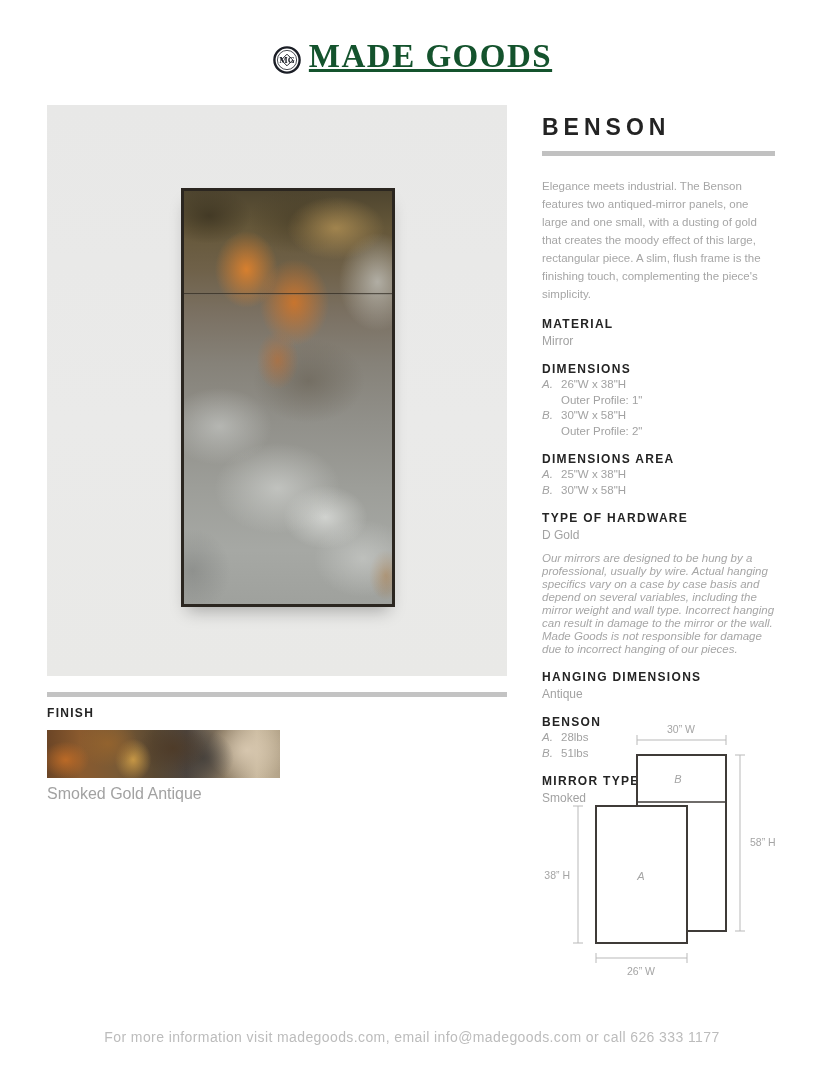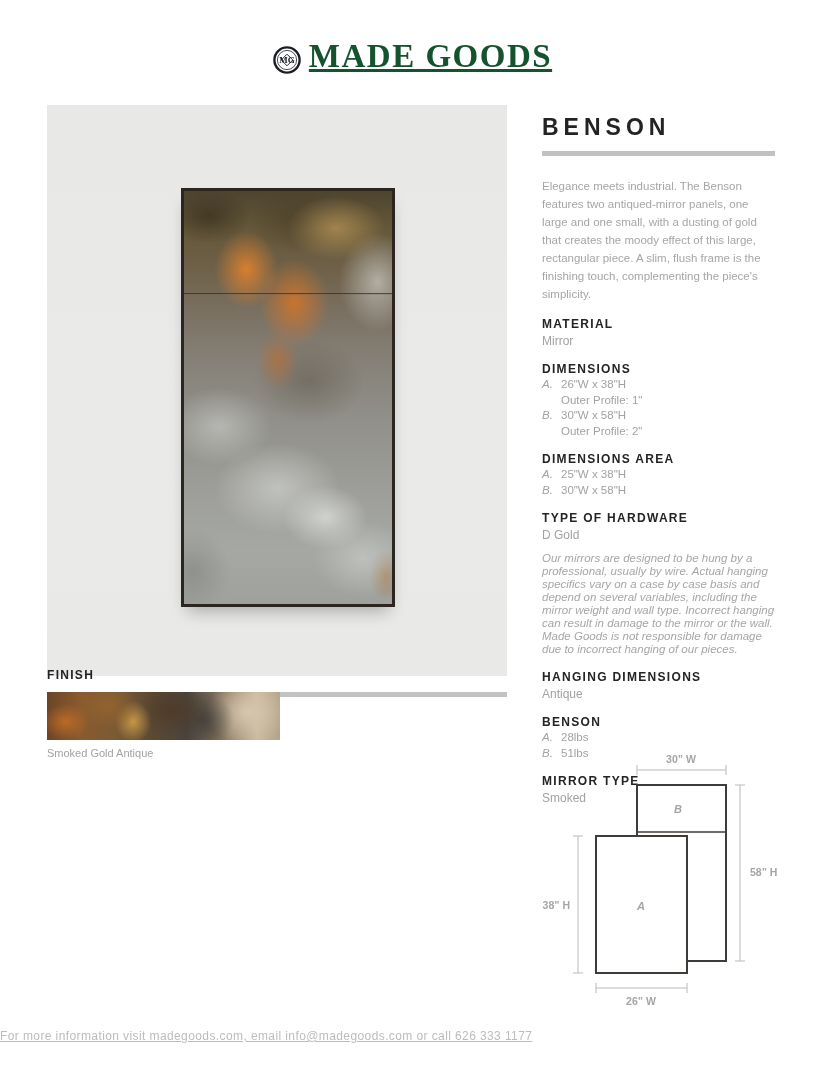--- a/index.html
+++ b/index.html
@@ -33,52 +33,52 @@
       radial-gradient(ellipse 70px 55px at 86% 89%, rgba(206,208,205,0.60), rgba(206,208,205,0) 70%),
       radial-gradient(ellipse 24px 36px at 97% 93%, rgba(164,112,54,0.60), rgba(164,112,54,0) 70%),
       radial-gradient(ellipse 55px 60px at 4% 92%,  rgba(118,120,118,0.45), rgba(118,120,118,0) 70%),
       linear-gradient(180deg,#4e452f 0%,#655739 9%,#6f6149 19%,#7b7163 30%,#868279 42%,#91908a 56%,#9d9e99 72%,#a6a8a4 87%,#9fa19d 100%);
   }
   .mirror-seam { position:absolute; left:0; right:0; top:102px; height:2px;
     background:linear-gradient(180deg, rgba(32,27,18,0.85), rgba(255,255,255,0.14)); }
 
   
   .left-divider { position:absolute; left:47px; top:692px; width:460px; height:5px; background:#c3c3c3; }
-  .finish-block { position:absolute; left:47px; top:668px; width:460px; }
+  .finish-block { position:absolute; left:47px; top:706px; width:460px; }
   .finish-heading { font-size:12px; font-weight:bold; letter-spacing:1.3px; color:#242424; }
   .swatch { margin-top:10px; width:233px; height:48px;
     background:
       radial-gradient(ellipse 34px 26px at 8% 62%,  rgba(193,108,38,0.9), rgba(193,108,38,0) 70%),
       radial-gradient(ellipse 44px 34px at 26% 28%, rgba(150,100,45,0.85), rgba(150,100,45,0) 70%),
       radial-gradient(ellipse 26px 30px at 37% 62%, rgba(213,162,72,0.85), rgba(213,162,72,0) 70%),
       radial-gradient(ellipse 50px 36px at 54% 38%, rgba(78,58,38,0.85),  rgba(78,58,38,0) 70%),
       radial-gradient(ellipse 44px 40px at 67% 58%, rgba(66,62,58,0.85),  rgba(66,62,58,0) 70%),
       radial-gradient(ellipse 54px 44px at 86% 42%, rgba(216,200,176,0.95), rgba(216,200,176,0) 75%),
       linear-gradient(90deg,#6b4526 0%,#8a5a2e 14%,#7a5a35 30%,#594832 46%,#4c443e 60%,#8a7a63 76%,#c9b99e 90%,#b3a389 100%);
   }
-  .finish-name { margin-top:7px; font-size:11px; color:#a2a2a2; }
+  .finish-name { margin-top:7px; font-size:16px; color:#a2a2a2; }
 
   
   .right-col { position:absolute; left:542px; top:103px; width:233px; }
   .product-title { font-size:23px; font-weight:bold; letter-spacing:5px; color:#232323;margin-top:11px; }
   .title-rule { margin-top:10px; width:233px; height:5px; background:#c1c1c1; }
   .desc { margin-top:21px; font-size:11.5px; line-height:18px; color:#a6a6a6; }
   .sec-heading { margin-top:14px; font-size:12px; font-weight:bold; letter-spacing:1.3px; color:#242424; }
   .sec-value { margin-top:3px; font-size:12px; color:#a2a2a2; }
   .spec-row { display:flex; margin-top:2px; font-size:11.5px; color:#a2a2a2; line-height:13.5px; }
   .spec-row .k { flex:0 0 19px; font-style:italic; }
   .disclaimer { margin-top:10px; font-size:11.5px; line-height:13px; color:#a6a6a6; font-style:italic; }
 
   
-  .diagram { position:absolute; left:530px; top:750px; width:260px; height:268px;font-weight:bold; }
+  .diagram { position:absolute; left:530px; top:720px; width:260px; height:268px; }
   .diagram svg { display:block; }
 
   
-  .footer { position:absolute; left:0; top:1029px; width:100%; text-align:left;
-    font-size:12px; letter-spacing:0.4px; color:#bcbcbc;text-decoration:underline; }
+  .footer { position:absolute; left:0; top:1029px; width:100%; text-align:center;
+    font-size:14px; letter-spacing:0.4px; color:#bcbcbc; }
 </style>
 </head>
 <body>
 
 <div class="page">
 
   <div class="brand">
     <svg width="30" height="30" viewBox="0 0 30 30">
       <circle cx="15" cy="15" r="12.6" fill="none" stroke="#1b1e26" stroke-width="2.4"></circle>
       <circle cx="15" cy="15" r="9.6" fill="none" stroke="#1b1e26" stroke-width="0.8"></circle>

